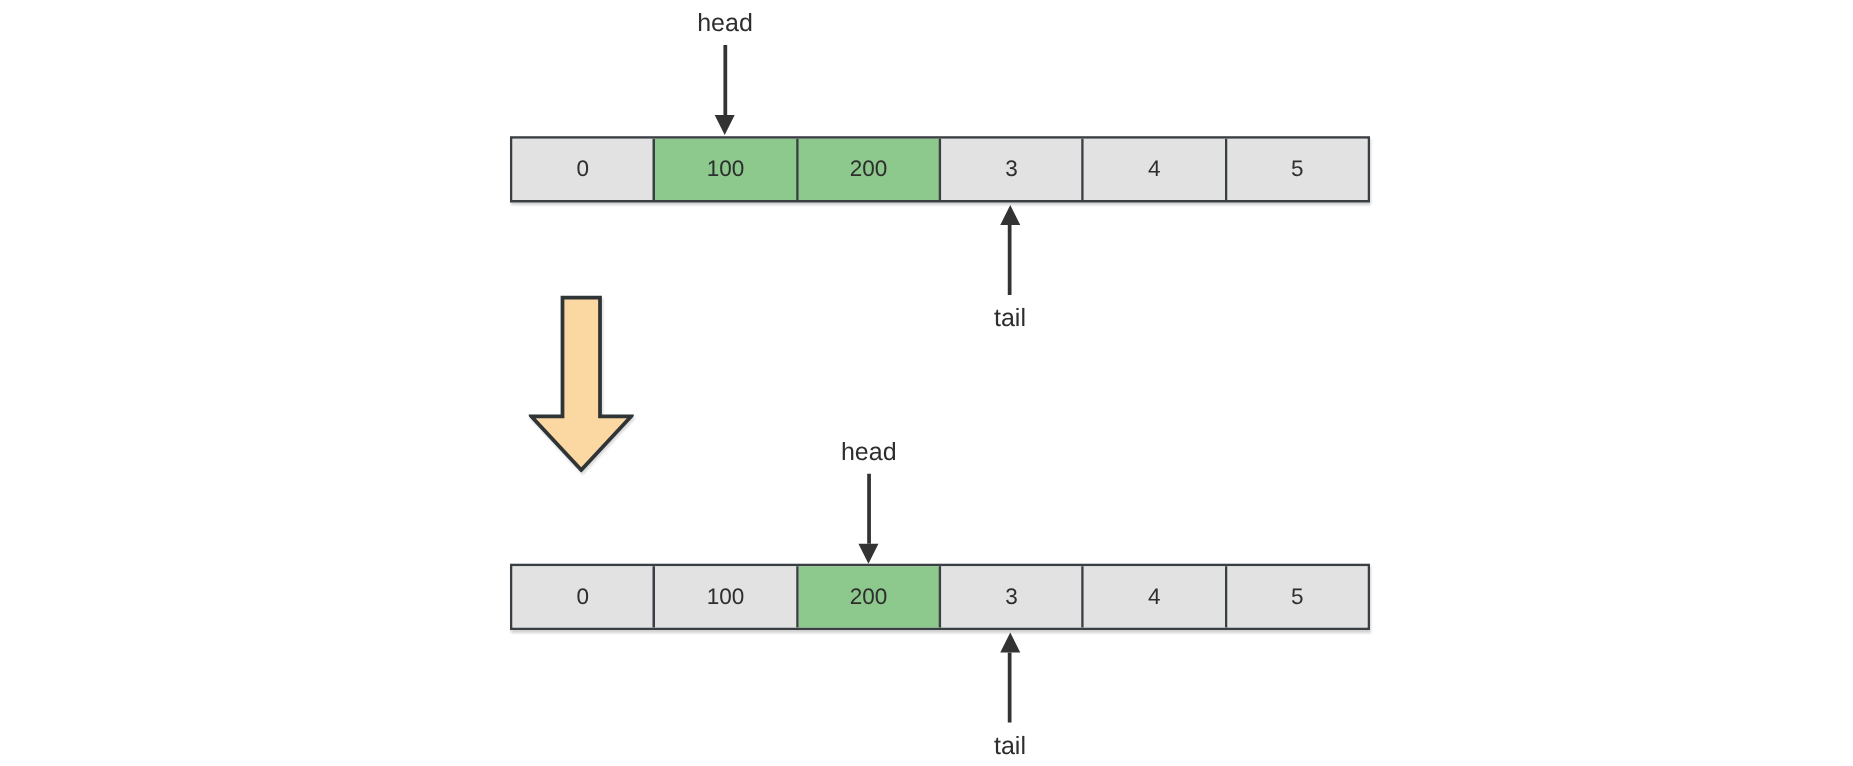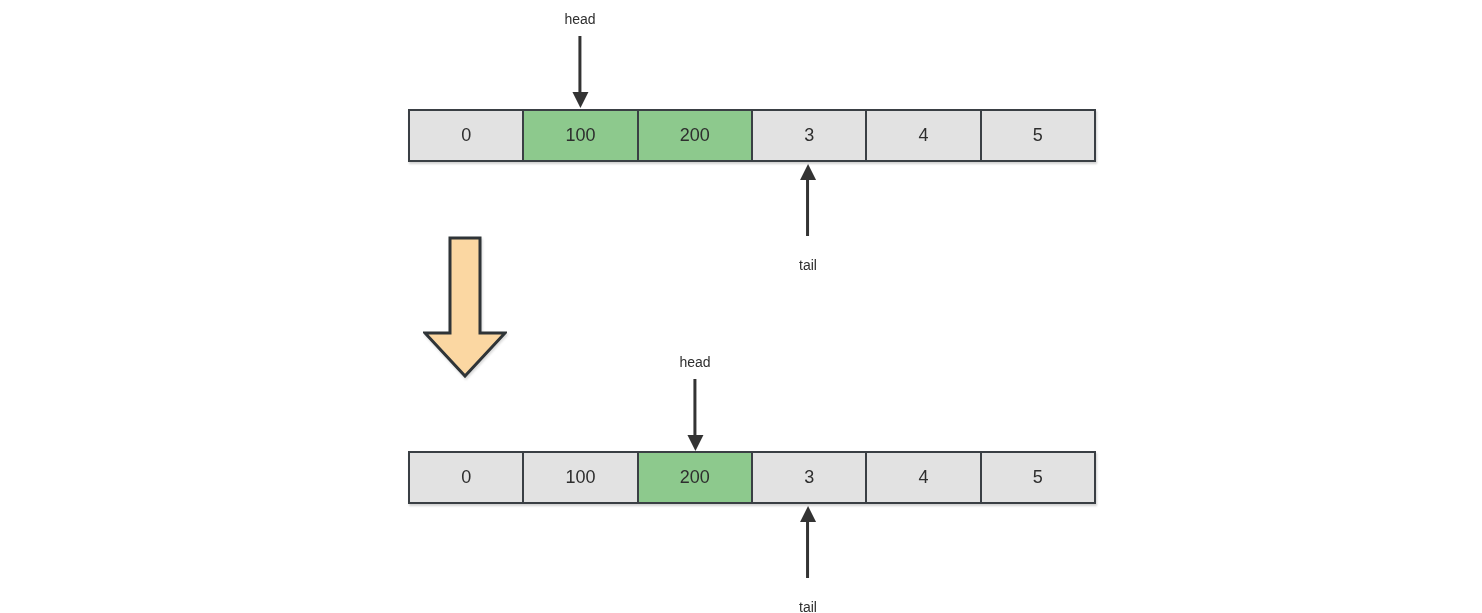--- a/index.html
+++ b/index.html
@@ -40,26 +40,26 @@
   }
   .cell:last-child{border-right:none;}
   .cell.hl{background:var(--cell-highlight-fill);}
   
   .pointer{
     position:absolute;
     display:flex;flex-direction:column;align-items:center;
     transform:translateX(-50%);
   }
   .ptr-label{
-    font-size:14px;line-height:22px;height:22px;
+    font-size:20px;line-height:22px;height:22px;
     color:var(--text);
     white-space:nowrap;
   }
   .pointer.down .ptr-label{margin-bottom:6px;}
-  .pointer.up .ptr-label{margin-top:18px;}
+  .pointer.up .ptr-label{margin-top:8px;}
   .ptr-line{
     width:3px;height:56px;
     background:var(--pointer-arrow);
   }
   .tri-down{
     width:0;height:0;
     border-left:8px solid transparent;
     border-right:8px solid transparent;
     border-top:16px solid var(--pointer-arrow);
   }

